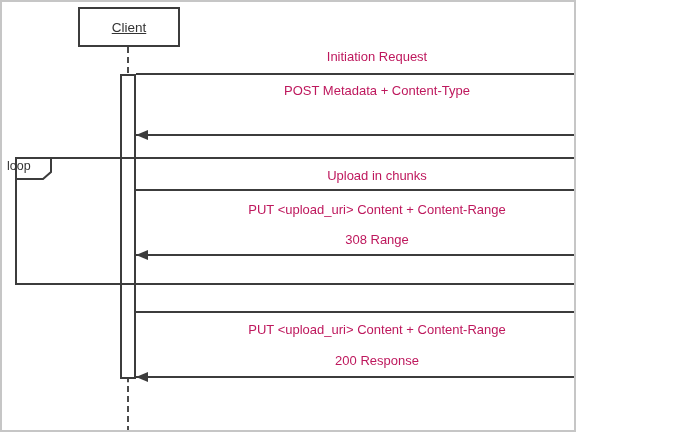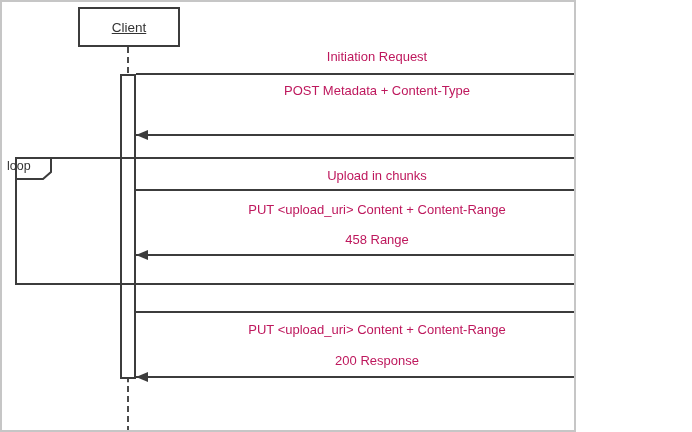--- a/index.html
+++ b/index.html
@@ -155,21 +155,21 @@
   <div class="fragment"></div>
   <svg class="fragment-tab" width="38" height="24">
     <polygon points="1,1 36,1 36,15 28,22 1,22" fill="#ffffff" stroke="#3c3c3c" stroke-width="2"></polygon>
   </svg>
   <div class="fragment-label">loop</div>
 
   <div class="label" style="top:166px">Upload in chunks</div>
   <div class="msg-line" style="top:187px"></div>
   <div class="arrowhead right" style="top:183px"></div>
   <div class="label" style="top:200px">PUT &lt;upload_uri&gt; Content + Content-Range</div>
-  <div class="label" style="top:230px">458 Range</div>
+  <div class="label" style="top:230px">308 Range</div>
   <div class="msg-line" style="top:252px"></div>
   <div class="arrowhead left" style="top:248px"></div>
 
   <div class="msg-line" style="top:309px"></div>
   <div class="arrowhead right" style="top:305px"></div>
   <div class="label" style="top:320px">PUT &lt;upload_uri&gt; Content + Content-Range</div>
   <div class="label" style="top:351px">200 Response</div>
   <div class="msg-line" style="top:374px"></div>
   <div class="arrowhead left" style="top:370px"></div>
 

